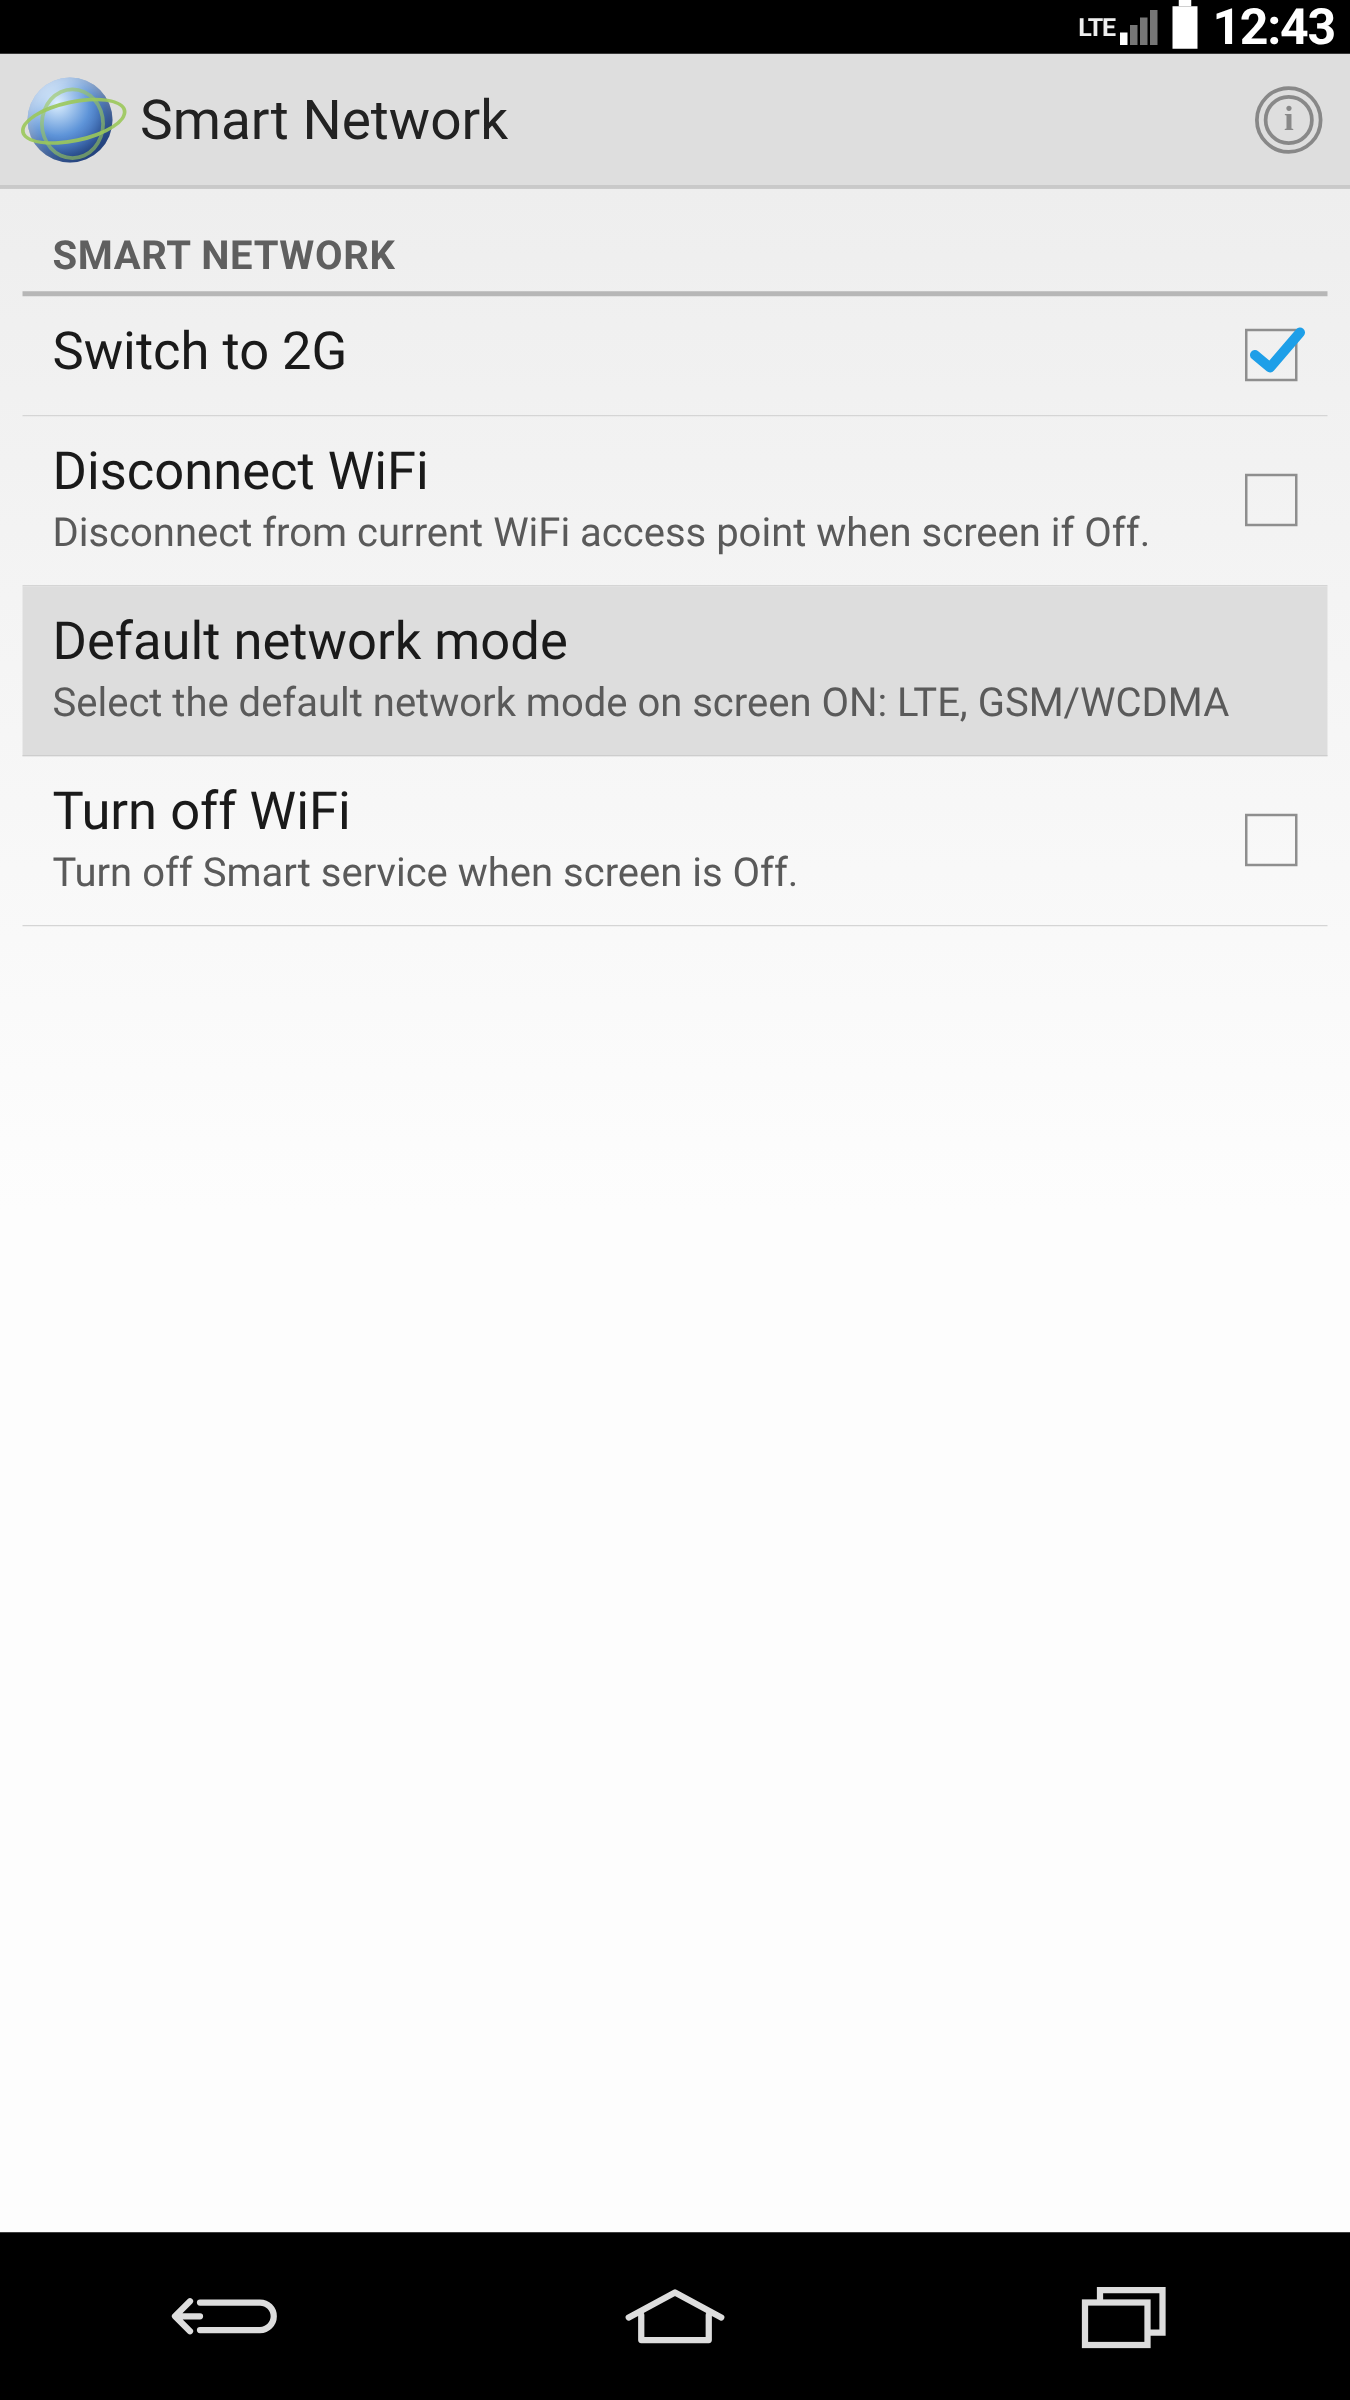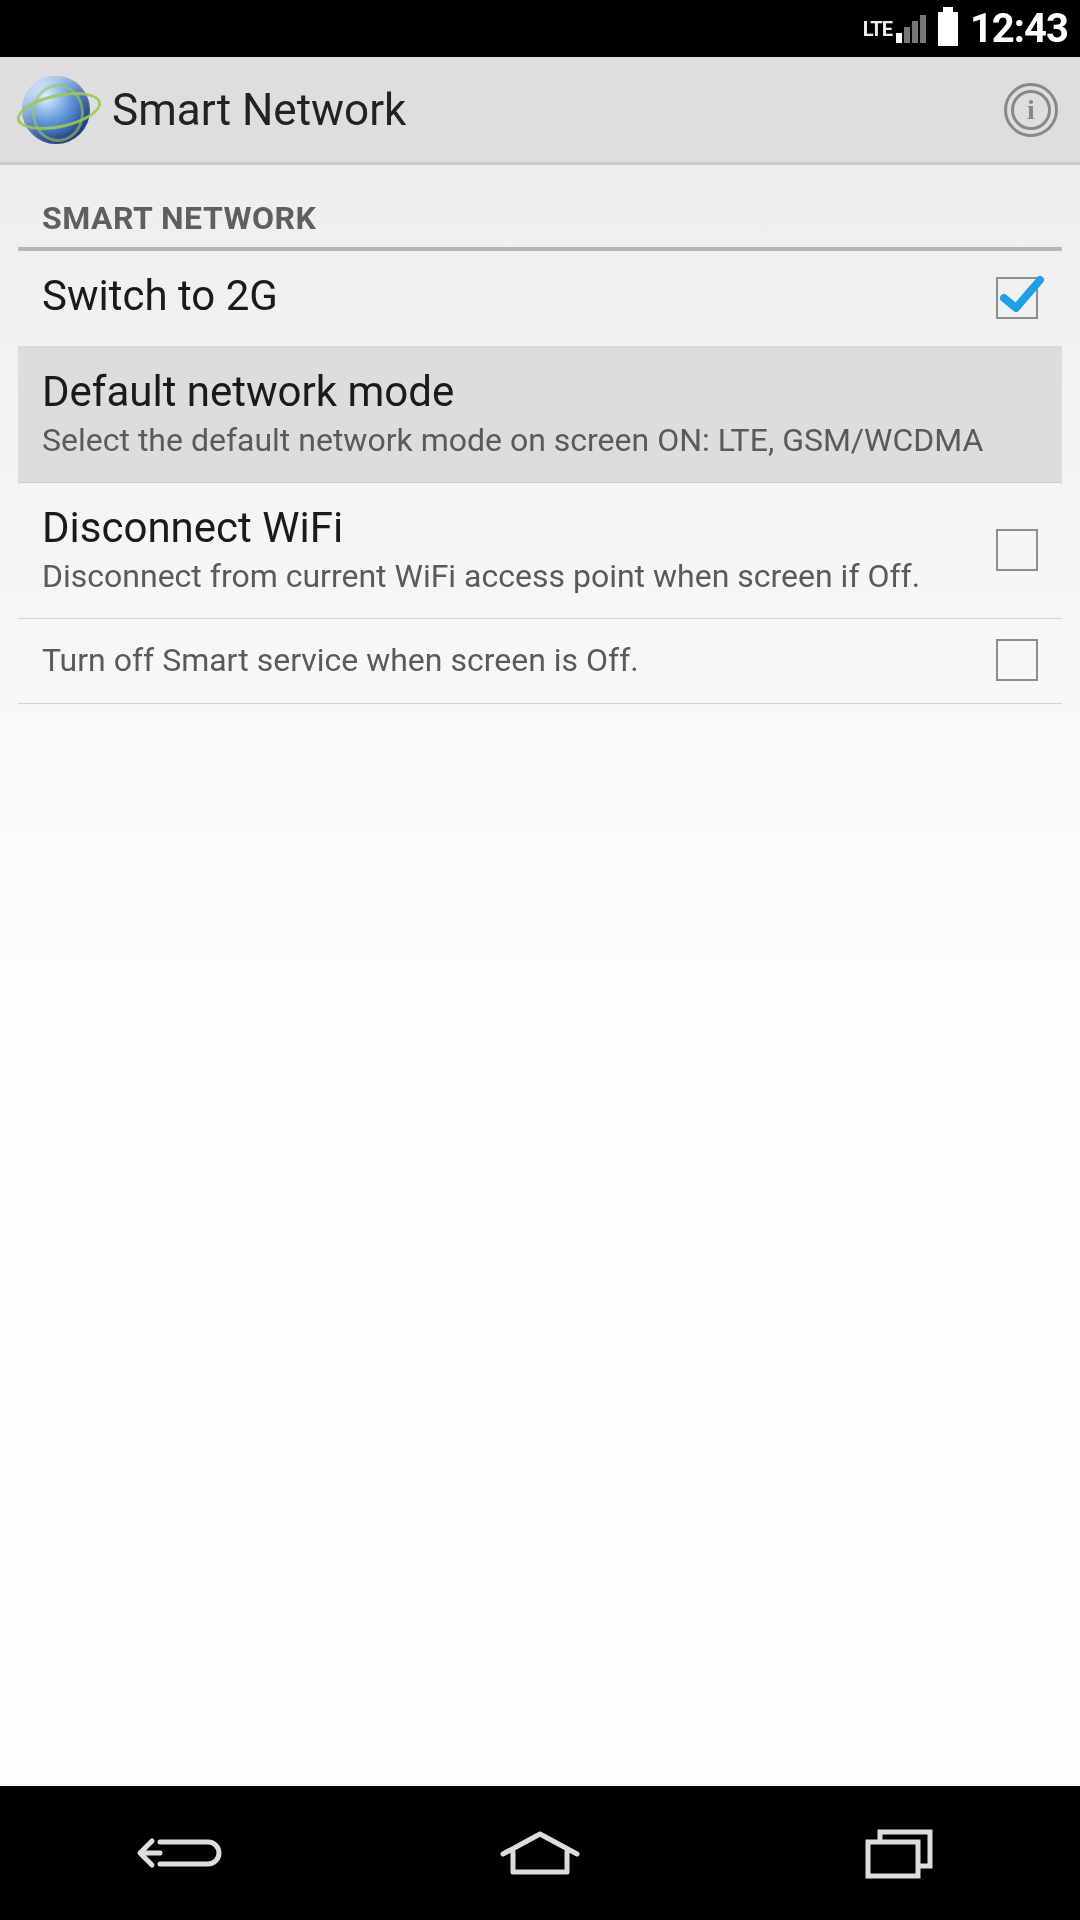--- a/index.html
+++ b/index.html
@@ -7,21 +7,21 @@
       width: 1080px;
       height: 1920px;
       font-family: Roboto, "Helvetica Neue", Arial, sans-serif;
       background: #000;
       overflow: hidden;
       display: flex;
       flex-direction: column;
     }
     
     .status-bar {
-      height: 57px;
+      height: 43px;
       background: #000;
       color: #fff;
       display: flex;
       justify-content: flex-end;
       align-items: center;
       padding-right: 12px;
       gap: 8px;
     }
     .signal-block { display: flex; align-items: flex-end; gap: 2px; }
     .lte-text { font-size: 20px; font-weight: 700; letter-spacing: -1px; color:#eee; margin-right:2px; align-self:center; }
@@ -138,39 +138,40 @@
     <div class="pref-text">
       <div class="pref-title">Switch to 2G</div>
     </div>
     <div class="checkbox checked">
       <svg width="48" height="48" viewBox="0 0 24 24" style="margin:-6px -8px -2px -2px">
           <path fill="none" stroke="#1e9fe8" stroke-width="4" stroke-linecap="round" stroke-linejoin="round" d="M4 13 L10 18 L22 4"></path>
         </svg>
     </div>
   </div>
 
-  <div class="pref highlight">
-    <div class="pref-text">
-      <div class="pref-title">Default network mode</div>
-      <div class="pref-sub">Select the default network mode on screen ON: LTE, GSM/WCDMA</div>
-    </div>
-  </div>
-
   <div class="pref">
     <div class="pref-text">
       <div class="pref-title">Disconnect WiFi</div>
       <div class="pref-sub">Disconnect from current WiFi access point when screen if Off.</div>
     </div>
     <div class="checkbox">
       
     </div>
   </div>
 
+  <div class="pref highlight">
+    <div class="pref-text">
+      <div class="pref-title">Default network mode</div>
+      <div class="pref-sub">Select the default network mode on screen ON: LTE, GSM/WCDMA</div>
+    </div>
+  </div>
+
   <div class="pref">
     <div class="pref-text">
+      <div class="pref-title">Turn off WiFi</div>
       <div class="pref-sub">Turn off Smart service when screen is Off.</div>
     </div>
     <div class="checkbox">
       
     </div>
   </div>
 </div>
 
 <div class="nav-bar">
   <div class="nav-btn">

